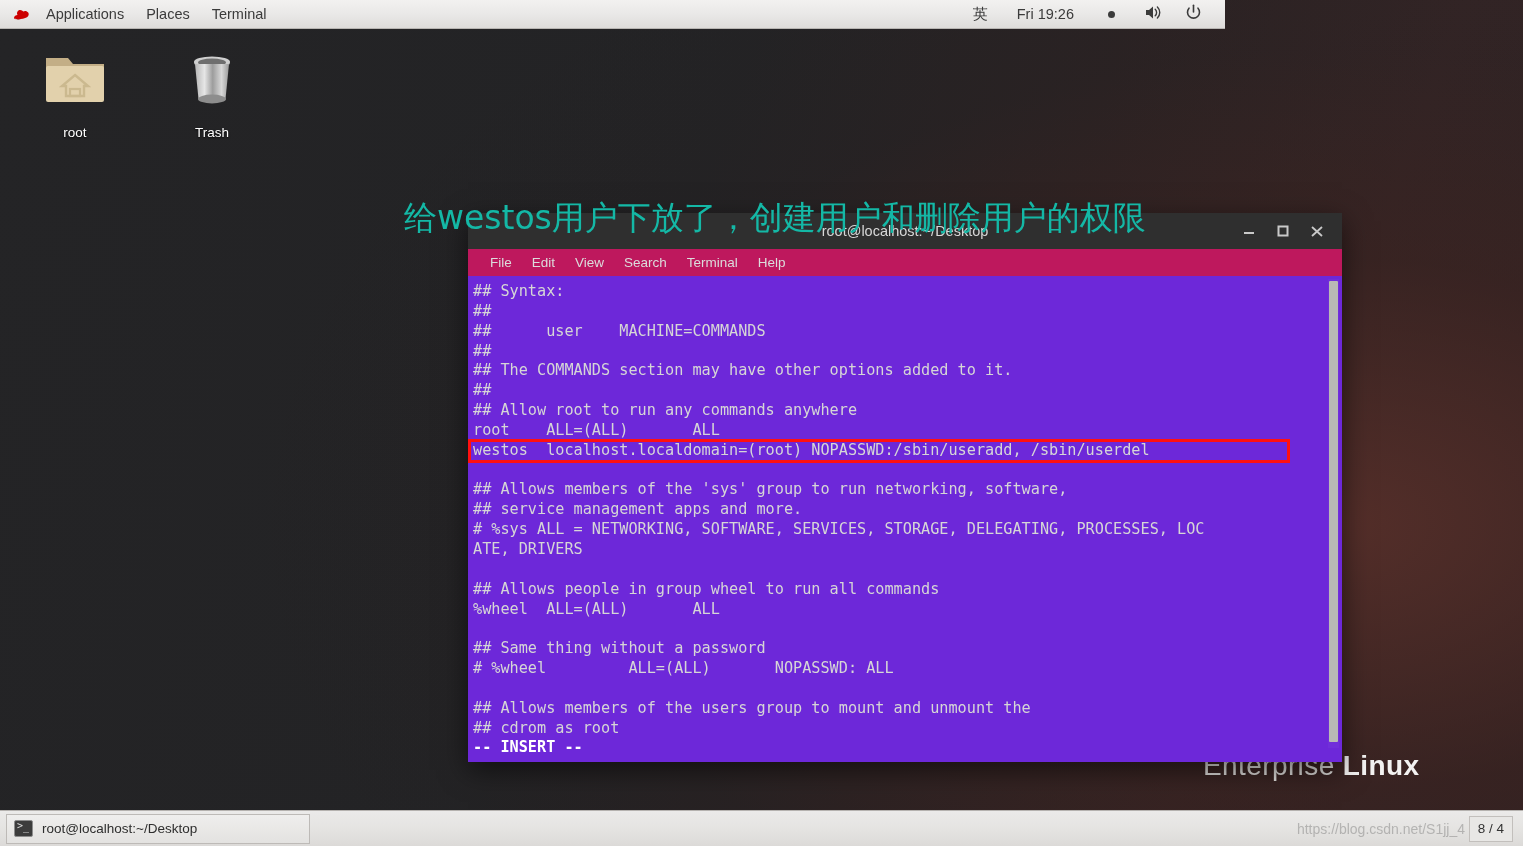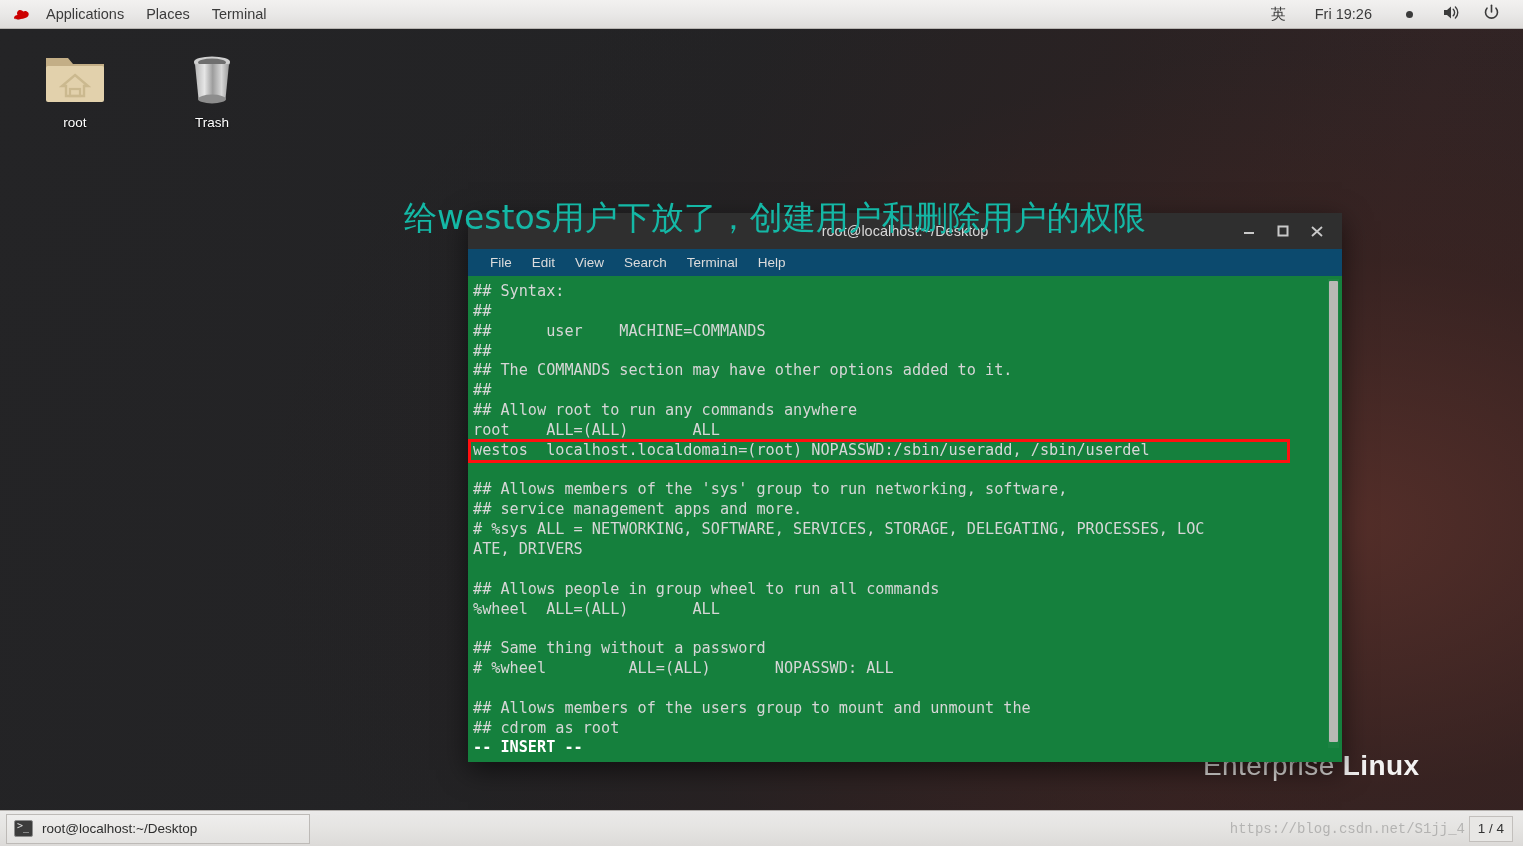--- a/index.html
+++ b/index.html
@@ -18,21 +18,21 @@
     position: absolute;
     left: 0; top: 0; width: 1523px; height: 846px;
     background:
       radial-gradient(ellipse 1100px 700px at 88% 62%, rgba(90,48,42,0.85) 0%, rgba(60,34,31,0.55) 38%, rgba(40,28,28,0.15) 68%, rgba(0,0,0,0) 100%),
       linear-gradient(110deg, #242426 0%, #232325 42%, #2a2324 62%, #332526 80%, #302324 100%);
   }
 
   
   #top-panel {
     position: absolute; left: 0; top: 0;
-    width: 1523px; height: 29px;
+    width: 1225px; height: 29px;
     background: linear-gradient(180deg, #f2f1f0 0%, #e9e8e7 52%, #dedcda 100%);
     border-bottom: 1px solid #b8b5b2;
     display: flex; align-items: center;
     font-size: 14.5px; color: #3b3b3b;
     z-index: 50;
   }
   .panel-left { display: flex; align-items: center; height: 100%; }
   .panel-right { margin-left: auto; display: flex; align-items: center; height: 100%; padding-right: 12px; }
   .panel-item {
     padding: 0 11px; height: 100%;
@@ -49,21 +49,21 @@
   
   .desk-icon {
     position: absolute;
     width: 96px;
     text-align: center;
     color: #ffffff;
     font-size: 13.5px;
     text-shadow: 0 1px 2px rgba(0,0,0,0.9);
   }
   .desk-icon .glyph { height: 62px; display:flex; align-items:flex-end; justify-content:center; }
-  .desk-icon .lbl { margin-top: 7px; }
+  .desk-icon .lbl { margin-top: 17px; }
   #icon-root { left: 27px; top: 46px; }
   #icon-trash { left: 164px; top: 46px; }
 
   
   #annotation {
     position: absolute;
     left: 404px; top: 196px;
     color: #14b8a6;
     font-size: 33px;
     font-family: "DejaVu Sans", sans-serif;
@@ -101,31 +101,31 @@
   .win-btn {
     width: 34px; height: 30px;
     display: flex; align-items: center; justify-content: center;
     color: #c9c9c9; font-size: 15px;
   }
   .wb-min { font-size: 17px; line-height: 6px; }
   .wb-max svg { display: block; }
 
   #menubar {
     height: 27px;
-    background: #0c4a6e;
+    background: #be185d;
     display: flex; align-items: center;
     padding-left: 12px;
     font-size: 13.5px; color: #dcdcdc;
     flex: 0 0 27px;
   }
   .menu-item { padding: 0 10px; height: 100%; display: flex; align-items: center; }
 
   #term-body {
     flex: 1 1 auto;
-    background: #15803d;
+    background: #6d28d9;
     position: relative;
     overflow: hidden;
     padding: 6px 0 0 2px;
   }
   #term-text {
     font-family: "DejaVu Sans Mono", monospace;
     font-size: 15.2px;
     line-height: 19.85px;
     color: #d6d6d6;
     white-space: pre;
@@ -219,21 +219,21 @@
   }
   
   #watermark {
     position: absolute;
     right: 58px; bottom: 9px;
     font-size: 14px;
     color: rgba(120,120,120,0.45);
     white-space: nowrap;
     z-index: 61;
     pointer-events: none;
-    font-family: Liberation Mono, monospace;
+    font-family: Liberation Sans, sans-serif;
   }
 </style>
 </head>
 <body>
 
 <div id="desktop"></div>
 
 <div id="top-panel">
   <div class="panel-left">
     <span id="rh-logo">
@@ -375,16 +375,16 @@
     </div>
   </div>
 </div>
 
 <div id="taskbar">
   <div id="task-button">
     <span class="term-mini"></span>
     <span>root@localhost:~/Desktop</span>
   </div>
   <div id="workspace-indicator">
-    <span>1 / 4</span>
+    <span>8 / 4</span>
   </div>
 </div>
 <div id="watermark">https://blog.csdn.net/S1jj_4</div>
 
 </body></html>

